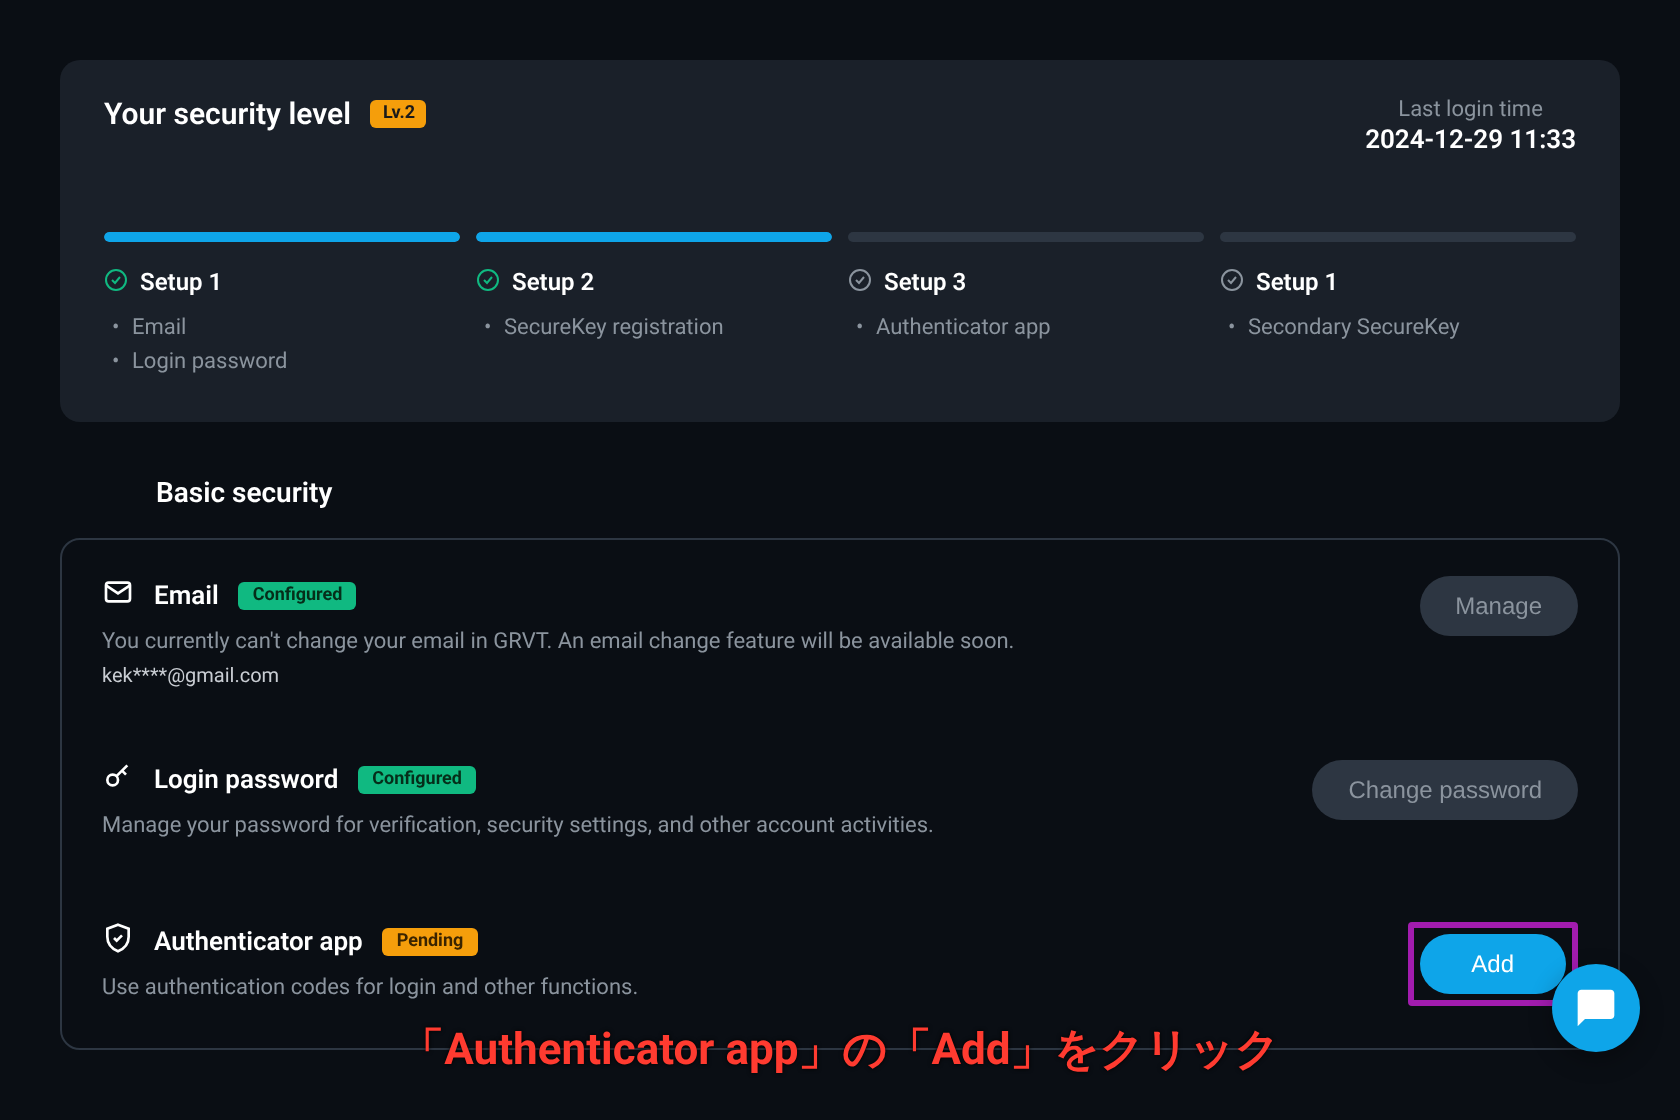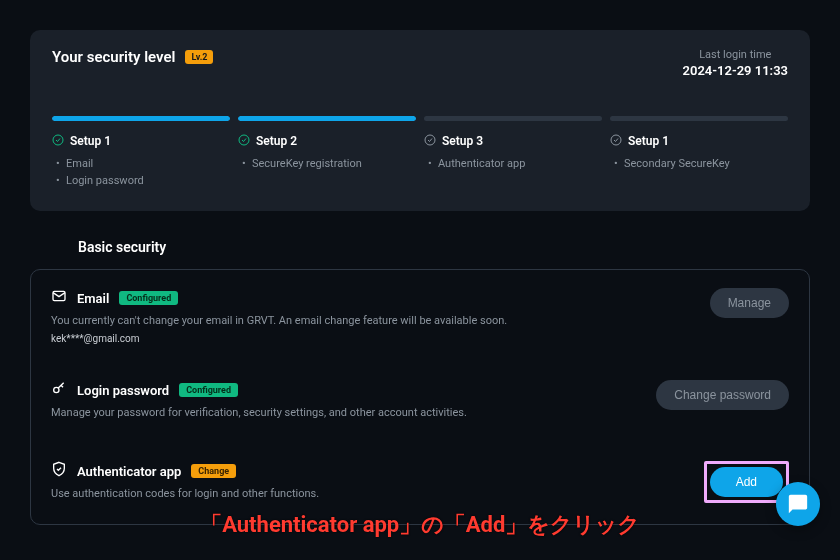--- a/index.html
+++ b/index.html
@@ -99,21 +99,21 @@
       border: none;
       padding: 8px 18px;
       border-radius: 18px;
       font-size: 12px;
       font-weight: 500;
       cursor: pointer;
       white-space: nowrap;
     }
     .sec-btn.primary { background: #0ea5e9; color: #fff; padding: 8px 26px; }
     .highlight-box {
-      border: 3px solid #f0abfc;
+      border: 3px solid #a21caf;
       border-radius: 2px;
       padding: 3px;
       display: inline-block;
     }
     .annotation {
       position: absolute;
       bottom: 20px;
       left: 50%;
       transform: translateX(-50%);
       color: #ff3b30;
@@ -249,21 +249,21 @@
     <div><button class="sec-btn">Change password</button></div>
   </div>
       <div class="sec-item">
     <div class="sec-left">
       <div class="sec-head">
         <span><svg class="sec-icon" viewBox="0 0 24 24" fill="none" stroke="#fff" stroke-width="2">
                 <path d="M12 2l8 3v6c0 5-3.5 9-8 11-4.5-2-8-6-8-11V5l8-3z"></path>
                 <path d="M9 12l2 2 4-4"></path>
               </svg></span>
         <span class="sec-name">Authenticator app</span>
-        <span class="status-badge status-pending">Change</span>
+        <span class="status-badge status-pending">Pending</span>
       </div>
       <div class="sec-desc">Use authentication codes for login and other functions.</div>
 
     </div>
     <div><span class="highlight-box"><button class="sec-btn primary">Add</button></span></div>
   </div>
     </div>
 </div>
 
 <div class="annotation">「Authenticator app」の「Add」をクリック</div>

